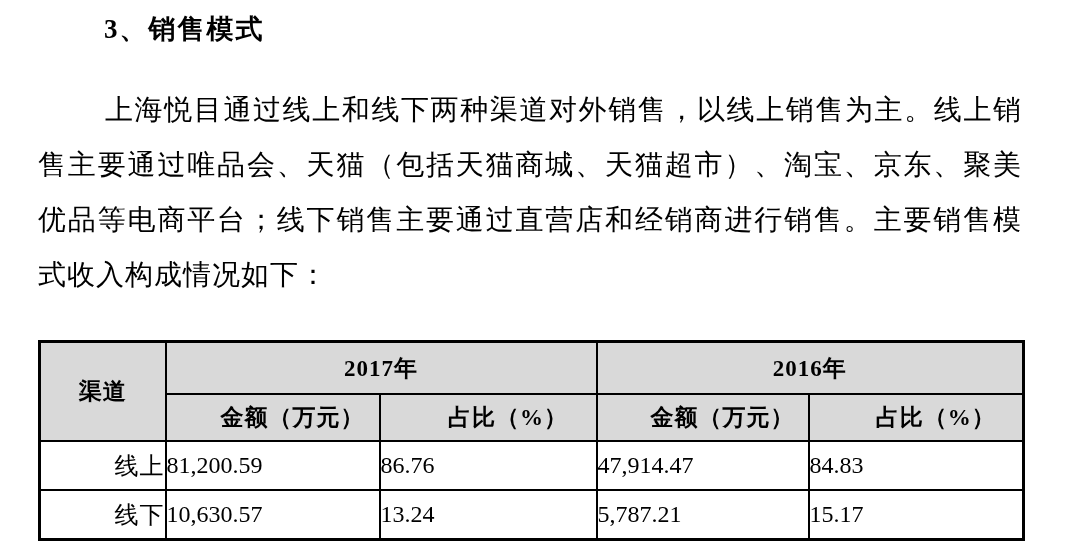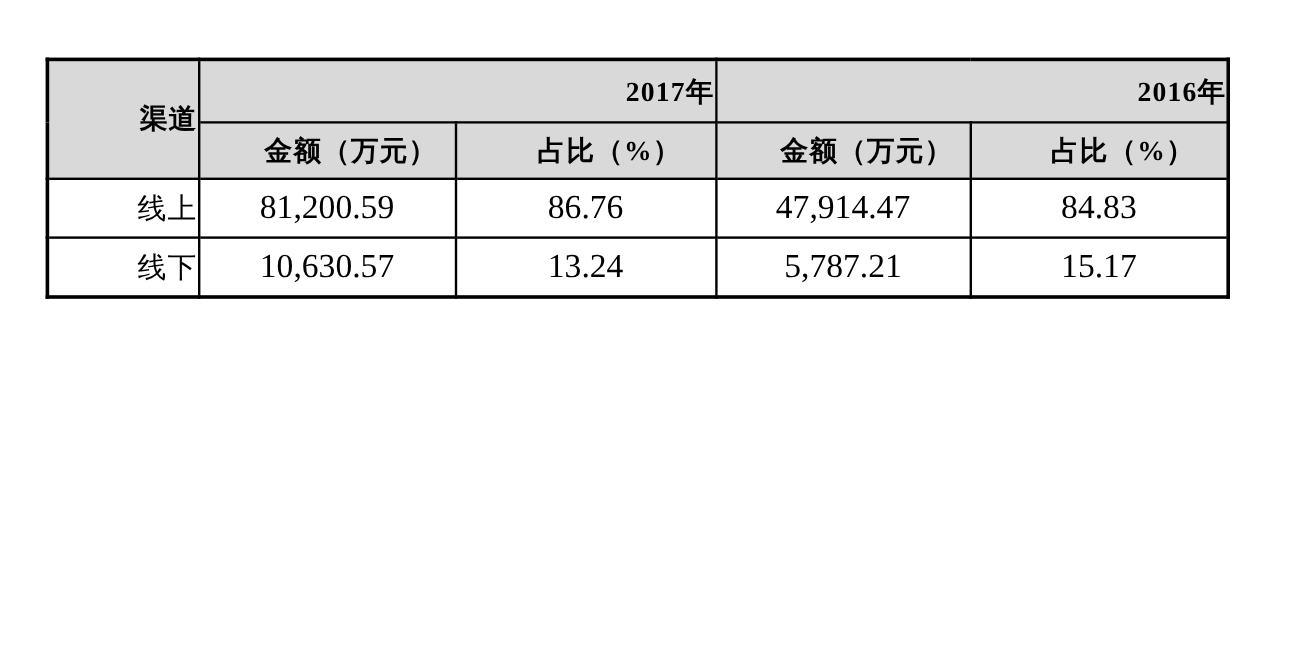--- a/index.html
+++ b/index.html
@@ -50,40 +50,42 @@
   table.sales {
     border: 3px solid #000000;
   }
   th.hdr {
     background: #d9d9d9;
     font-weight: bold;
     text-align: center;
     font-size: 23px;
     letter-spacing: 1px;
   }
-  tr.year-row th { height: 50px; text-align: right; }
+  tr.year-row th { height: 50px; }
   tr.sub-row th { height: 45px; padding-left: 40px; }
   tr.data-row td { height: 47px; }
   td.channel {
     text-align: right;
     padding-left: 12px;
     letter-spacing: 1px;
   }
   td.num {
-    text-align: center;
+    text-align: left;
     padding-right: 14px;
-    font-size: 28px;
+    font-size: 24px;
   }
 </style>
 </head>
 <body>
 
 <div class="doc">
 
+  <div class="heading">3、销售模式</div>
 
+  <div class="para">上海悦目通过线上和线下两种渠道对外销售，以线上销售为主。线上销售主要通过唯品会、天猫（包括天猫商城、天猫超市）、淘宝、京东、聚美优品等电商平台；线下销售主要通过直营店和经销商进行销售。主要销售模式收入构成情况如下：</div>
 
   <table class="sales">
     <colgroup>
       <col style="width:126px">
       <col style="width:214px">
       <col style="width:217px">
       <col style="width:212px">
       <col style="width:215px">
     </colgroup>
     <tbody>

